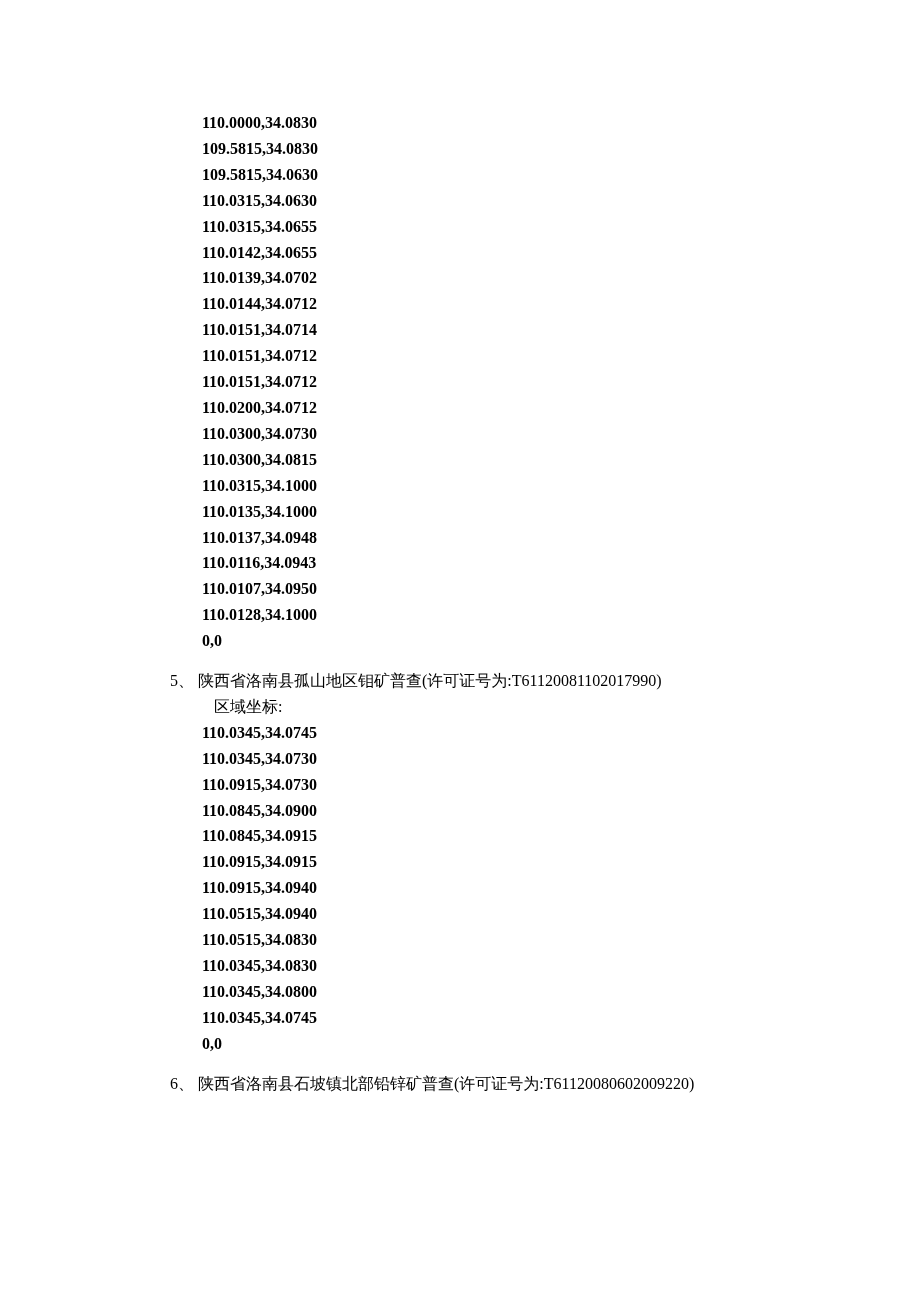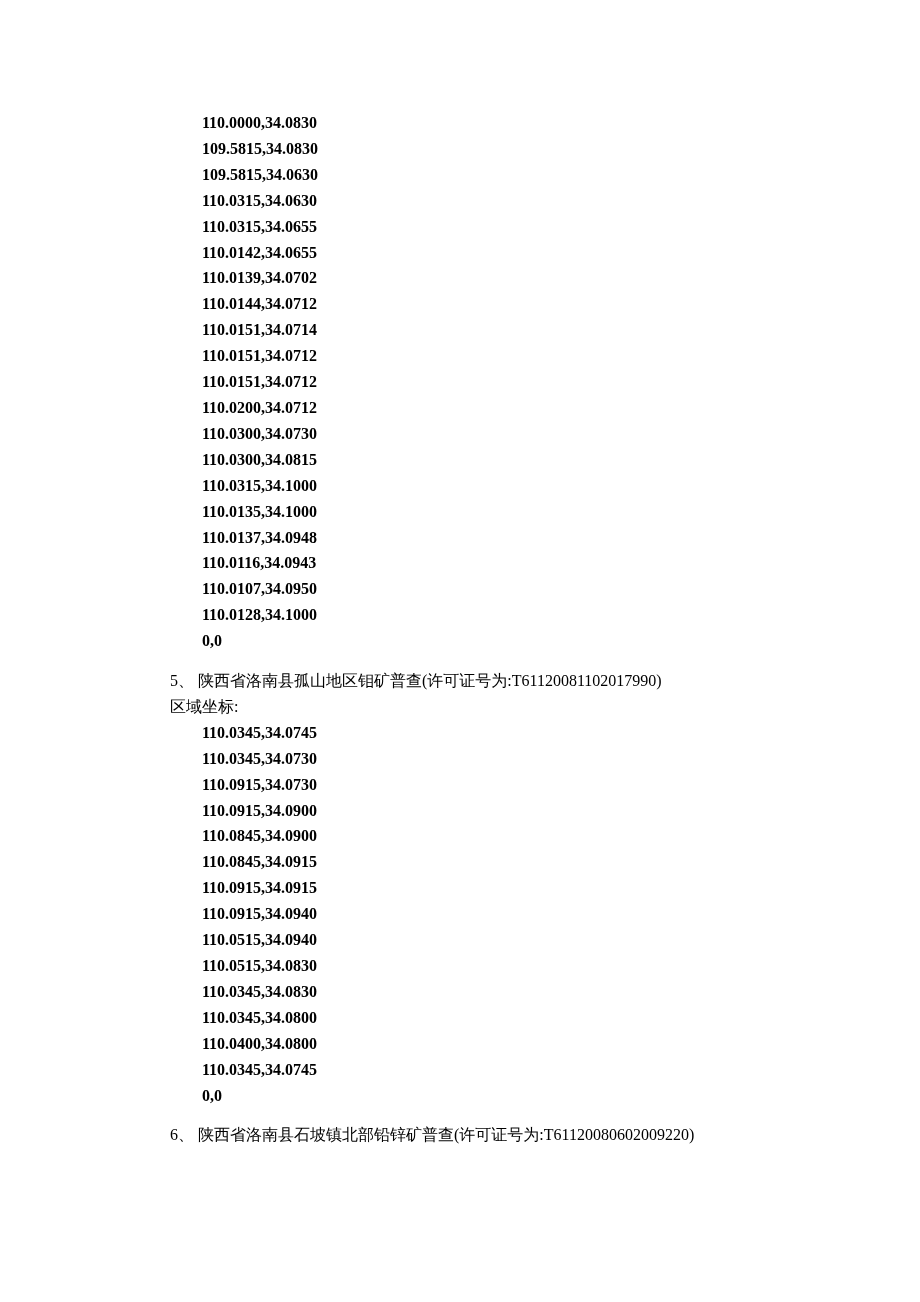--- a/index.html
+++ b/index.html
@@ -22,20 +22,21 @@
     }
     .coord-line {
       white-space: nowrap;
     }
     .section-head {
       line-height: 1.62;
       margin-top: 14px;
     }
     .section-label {
       line-height: 1.62;
+      margin-left: 44px;
     }
   </style>
 </head>
 <body>
 
 <div class="page">
 
   <div class="coord-list" id="block1">
       <div class="coord-line">110.0000,34.0830</div>
       <div class="coord-line">109.5815,34.0830</div>
@@ -59,29 +60,27 @@
       <div class="coord-line">110.0128,34.1000</div>
       <div class="coord-line">0,0</div>
     </div>
 
   <div class="section-head">5、  陕西省洛南县孤山地区钼矿普查(许可证号为:T61120081102017990)</div>
   <div class="section-label">区域坐标:</div>
   <div class="coord-list" id="block5">
       <div class="coord-line">110.0345,34.0745</div>
       <div class="coord-line">110.0345,34.0730</div>
       <div class="coord-line">110.0915,34.0730</div>
-      <div class="coord-line">110.0915,34.0900</div>
       <div class="coord-line">110.0845,34.0900</div>
       <div class="coord-line">110.0845,34.0915</div>
       <div class="coord-line">110.0915,34.0915</div>
       <div class="coord-line">110.0915,34.0940</div>
       <div class="coord-line">110.0515,34.0940</div>
       <div class="coord-line">110.0515,34.0830</div>
       <div class="coord-line">110.0345,34.0830</div>
       <div class="coord-line">110.0345,34.0800</div>
-      <div class="coord-line">110.0400,34.0800</div>
       <div class="coord-line">110.0345,34.0745</div>
       <div class="coord-line">0,0</div>
     </div>
 
   <div class="section-head">6、  陕西省洛南县石坡镇北部铅锌矿普查(许可证号为:T61120080602009220)</div>
 
 </div>
 
 </body></html>

